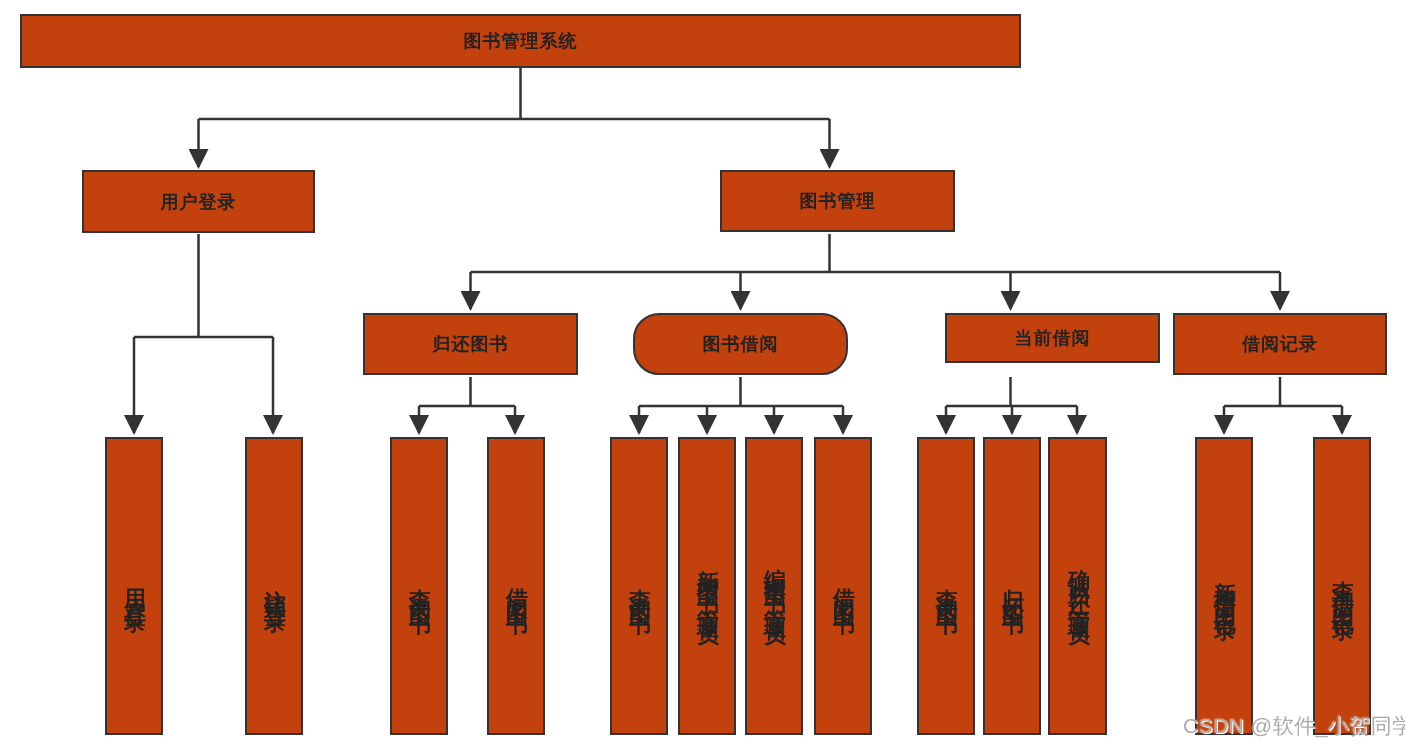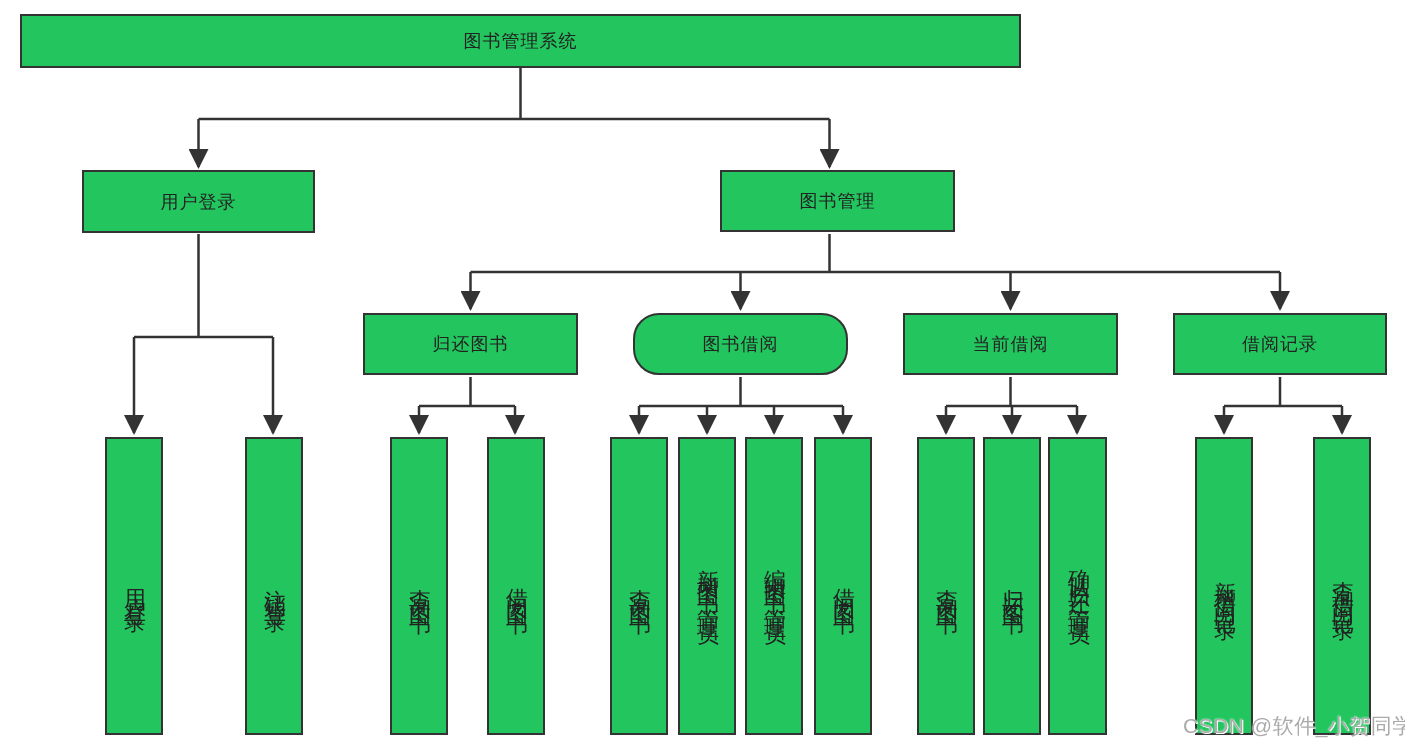--- a/index.html
+++ b/index.html
@@ -21,28 +21,29 @@
     left: 0;
     top: 0;
     width: 1405px;
     height: 747px;
     z-index: 1;
   }
   .box {
     position: absolute;
     box-sizing: border-box;
     border: 2.5px solid #333333;
-    background: #22c55e;
+    background: #c2410c;
     display: flex;
     align-items: center;
     justify-content: center;
     font-size: 18px;
     letter-spacing: 1px;
     color: #222222;
     z-index: 2;
+    font-weight: bold;
   }
   .leaf {
     display: block;
     top: 437px;
     height: 298px;
     width: 58px;
     writing-mode: vertical-rl;
     text-orientation: mixed;
     font-size: 22px;
     letter-spacing: 8px;
@@ -113,21 +114,21 @@
     </g>
   </svg>
 
   <div class="box" style="left:20px; top:14px; width:1001px; height:54px;">图书管理系统</div>
 
   <div class="box" style="left:82px; top:170px; width:233px; height:63px;">用户登录</div>
   <div class="box" style="left:720px; top:170px; width:235px; height:62px;">图书管理</div>
 
   <div class="box" style="left:363px; top:313px; width:215px; height:62px;">归还图书</div>
   <div class="box" style="left:633px; top:313px; width:215px; height:62px;border-radius:26px;">图书借阅</div>
-  <div class="box" style="left:903px; top:313px; width:215px; height:62px;text-align:right;">当前借阅</div>
+  <div class="box" style="left:945px; top:313px; width:215px; height:50px;text-align:right;">当前借阅</div>
   <div class="box" style="left:1173px; top:313px; width:214px; height:62px;">借阅记录</div>
 
   <div class="box leaf" style="left:105px;">用户登录</div>
   <div class="box leaf" style="left:245px;">注销登录</div>
 
   <div class="box leaf" style="left:390px;">查询图书</div>
   <div class="box leaf" style="left:487px;">借阅图书</div>
 
   <div class="box leaf" style="left:610px;">查询图书</div>
   <div class="box leaf" style="left:678px;">新增图书（管理员）</div>

